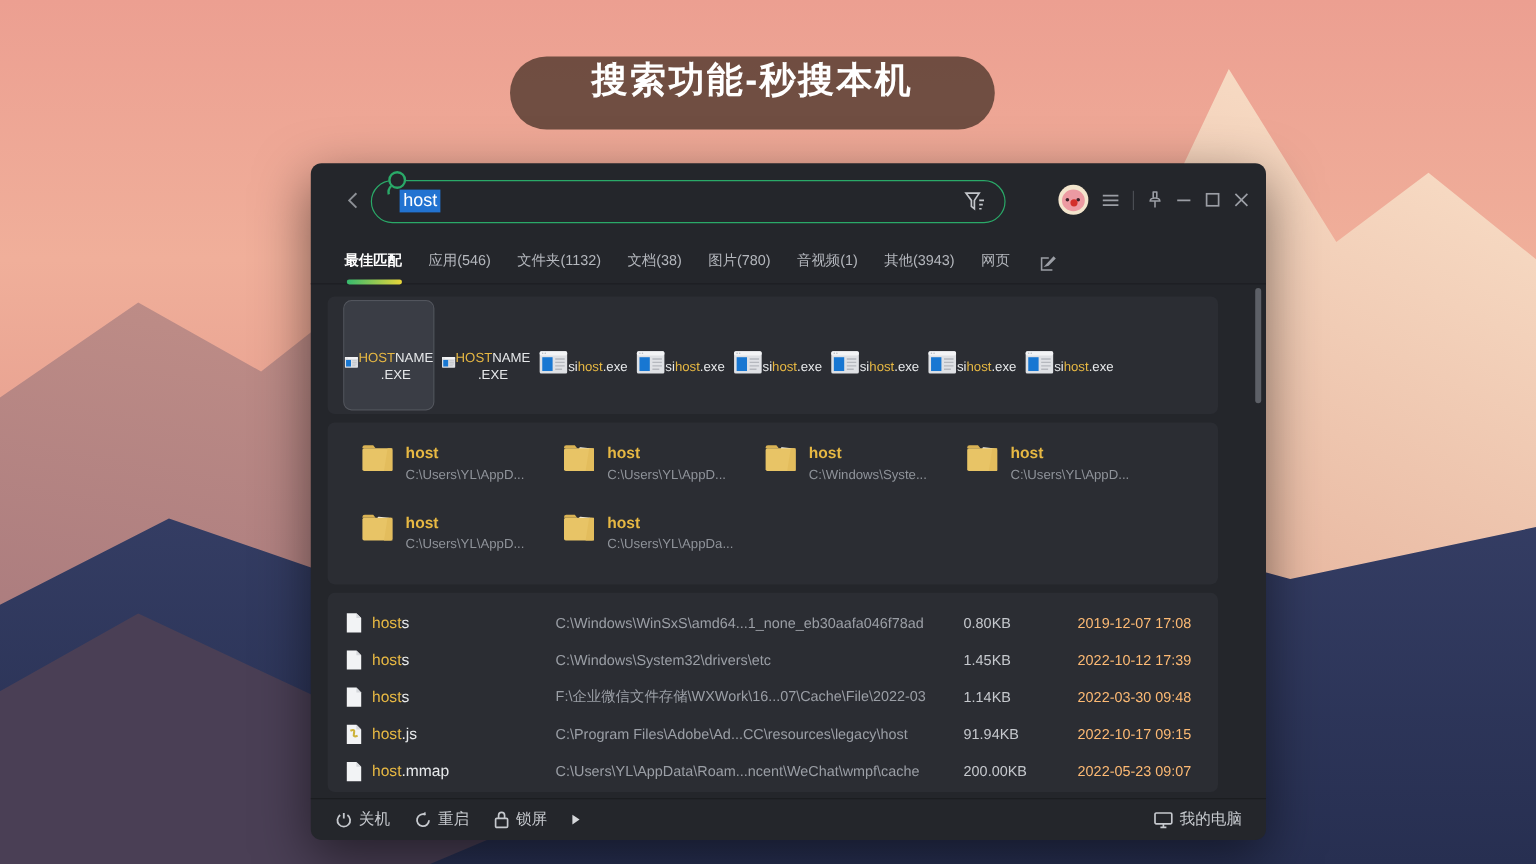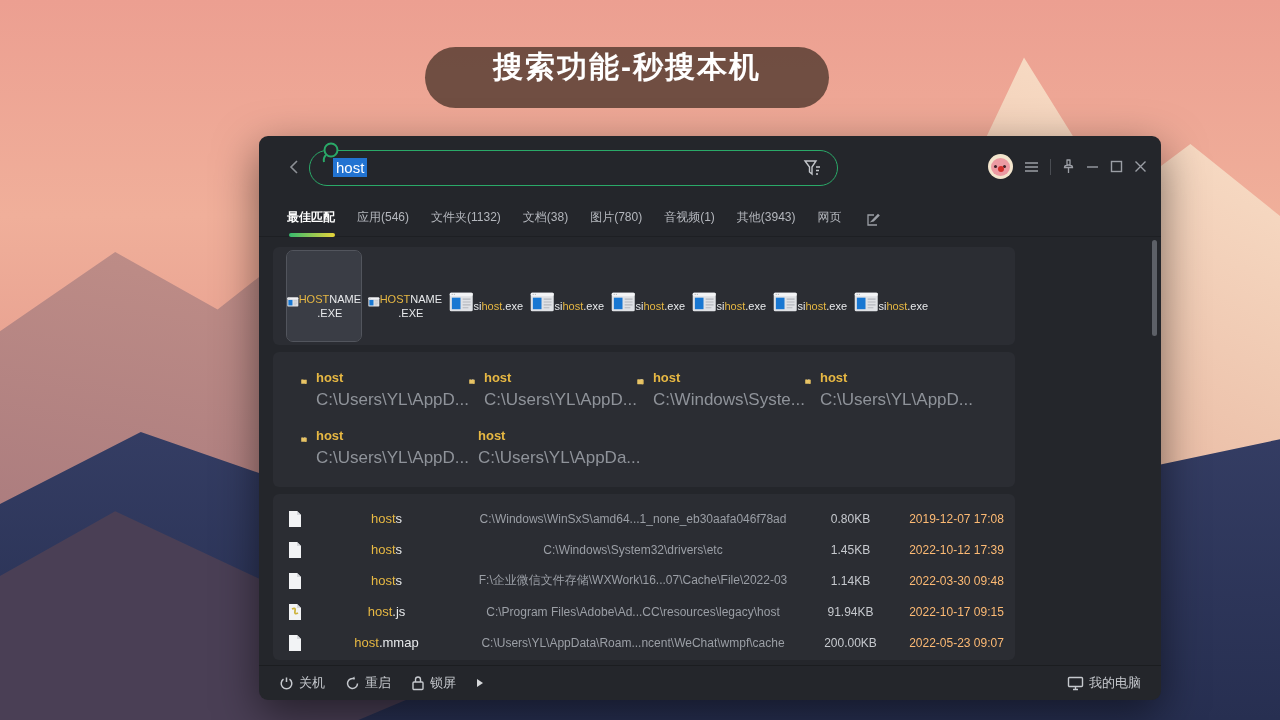--- a/index.html
+++ b/index.html
@@ -17,21 +17,21 @@
     clip-path:polygon(0 70%,11% 60%,24% 68%,39% 59%,54% 68%,69% 60%,84% 67%,100% 61%,100% 100%,0 100%); }
   .mtn-fore { background:linear-gradient(200deg,#6b5c6e 0%,#4a3f55 70%);
     clip-path:polygon(0 80%,9% 71%,21% 81%,33% 75%,44% 88%,28% 100%,0 100%); }
 
   
   .banner { position:absolute; left:425px; top:47px; width:404px; height:61px;
     background:rgba(84,58,48,0.82); border-radius:31px; display:flex; align-items:flex-start; justify-content:center; }
   .banner span { color:#fff; font-size:30px; font-weight:bold; letter-spacing:2px; }
 
   
-  .win { position:absolute; left:259px; top:136px; width:902px; height:564px;
+  .win { position:absolute; left:259px; top:136px; width:796px; height:564px;
     background:#24262b; border-radius:9px; box-shadow:0 14px 44px rgba(0,0,0,0.5); color:#e8eaec; }
 
   
   .back { position:absolute; left:26px; top:20px; width:18px; height:22px; color:#8d9096; font-size:19px;
     display:flex; align-items:center; justify-content:center; cursor:pointer; }
   .searchbox { position:absolute; left:50px; top:14px; width:529px; height:36px;
     border:1.5px solid #2aa968; border-radius:18px; }
   .mag { position:absolute; left:9px; top:-10px; }
   .q { position:absolute; left:23px; top:7px; font-size:15px; color:#fff;
     background:#2273d1; padding:1px 3px; }
@@ -63,24 +63,24 @@
   
   .app-item { width:74px; height:90px; margin-right:7px; border-radius:6px; display:flex; flex-direction:row;
     align-items:center; padding-top:11px; cursor:pointer; }
   .app-item.selected { background:#3a3d45; outline:1px solid #52555d; }
   .app-label { margin-top:9px; font-size:11px; line-height:14px; text-align:center; color:#e8eaec; }
   .hl { color:#e7b843; }
 
   
   .folder-item { display:flex; gap:9px; cursor:pointer; }
   .folder-name { font-size:13px; color:#e7b843; font-weight:bold; line-height:15px; margin-top:1px; }
-  .folder-path { font-size:17px; color:#8f939a; margin-top:5px;text-align:center; }
-
-  
-  .fr { display:flex; align-items:center; height:31px; padding-left:15px; font-size:12px; cursor:pointer;text-align:center; }
+  .folder-path { font-size:11px; color:#8f939a; margin-top:5px;text-align:center; }
+
+  
+  .fr { display:flex; align-items:center; height:31px; padding-left:15px; font-size:12px; cursor:pointer; }
   .f-icon { width:22px; display:flex; align-items:center; }
   .f-name { width:153px; font-size:13px; color:#e8eaec; }
   .f-path { width:340px; color:#9b9fa6; white-space:nowrap; overflow:hidden; }
   .f-size { width:95px; color:#c6c9ce; }
   .f-date { flex:1; color:#fdba74; }
 
   
   .scrollbar { position:absolute; right:4px; top:104px; width:5px; height:96px; border-radius:3px; background:#5d6067; }
 
   

